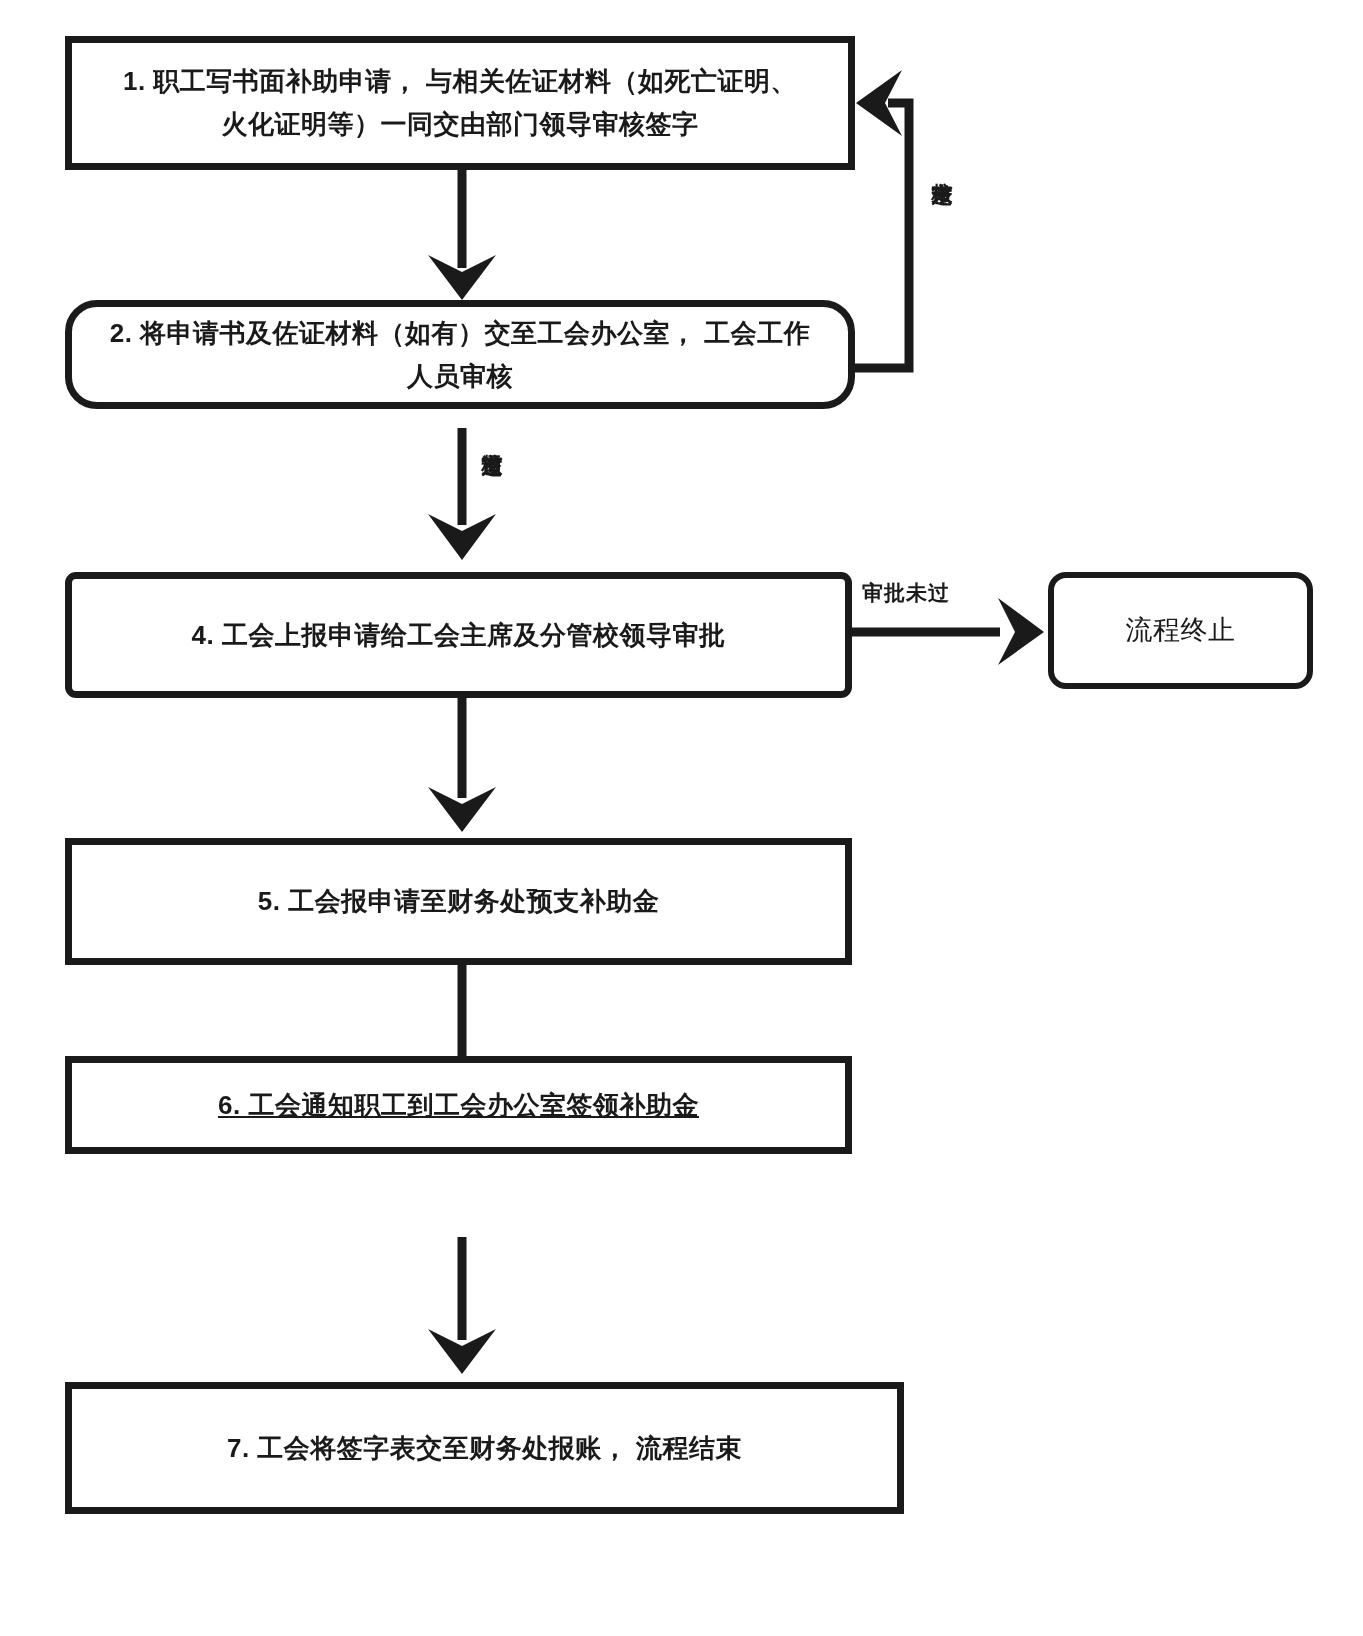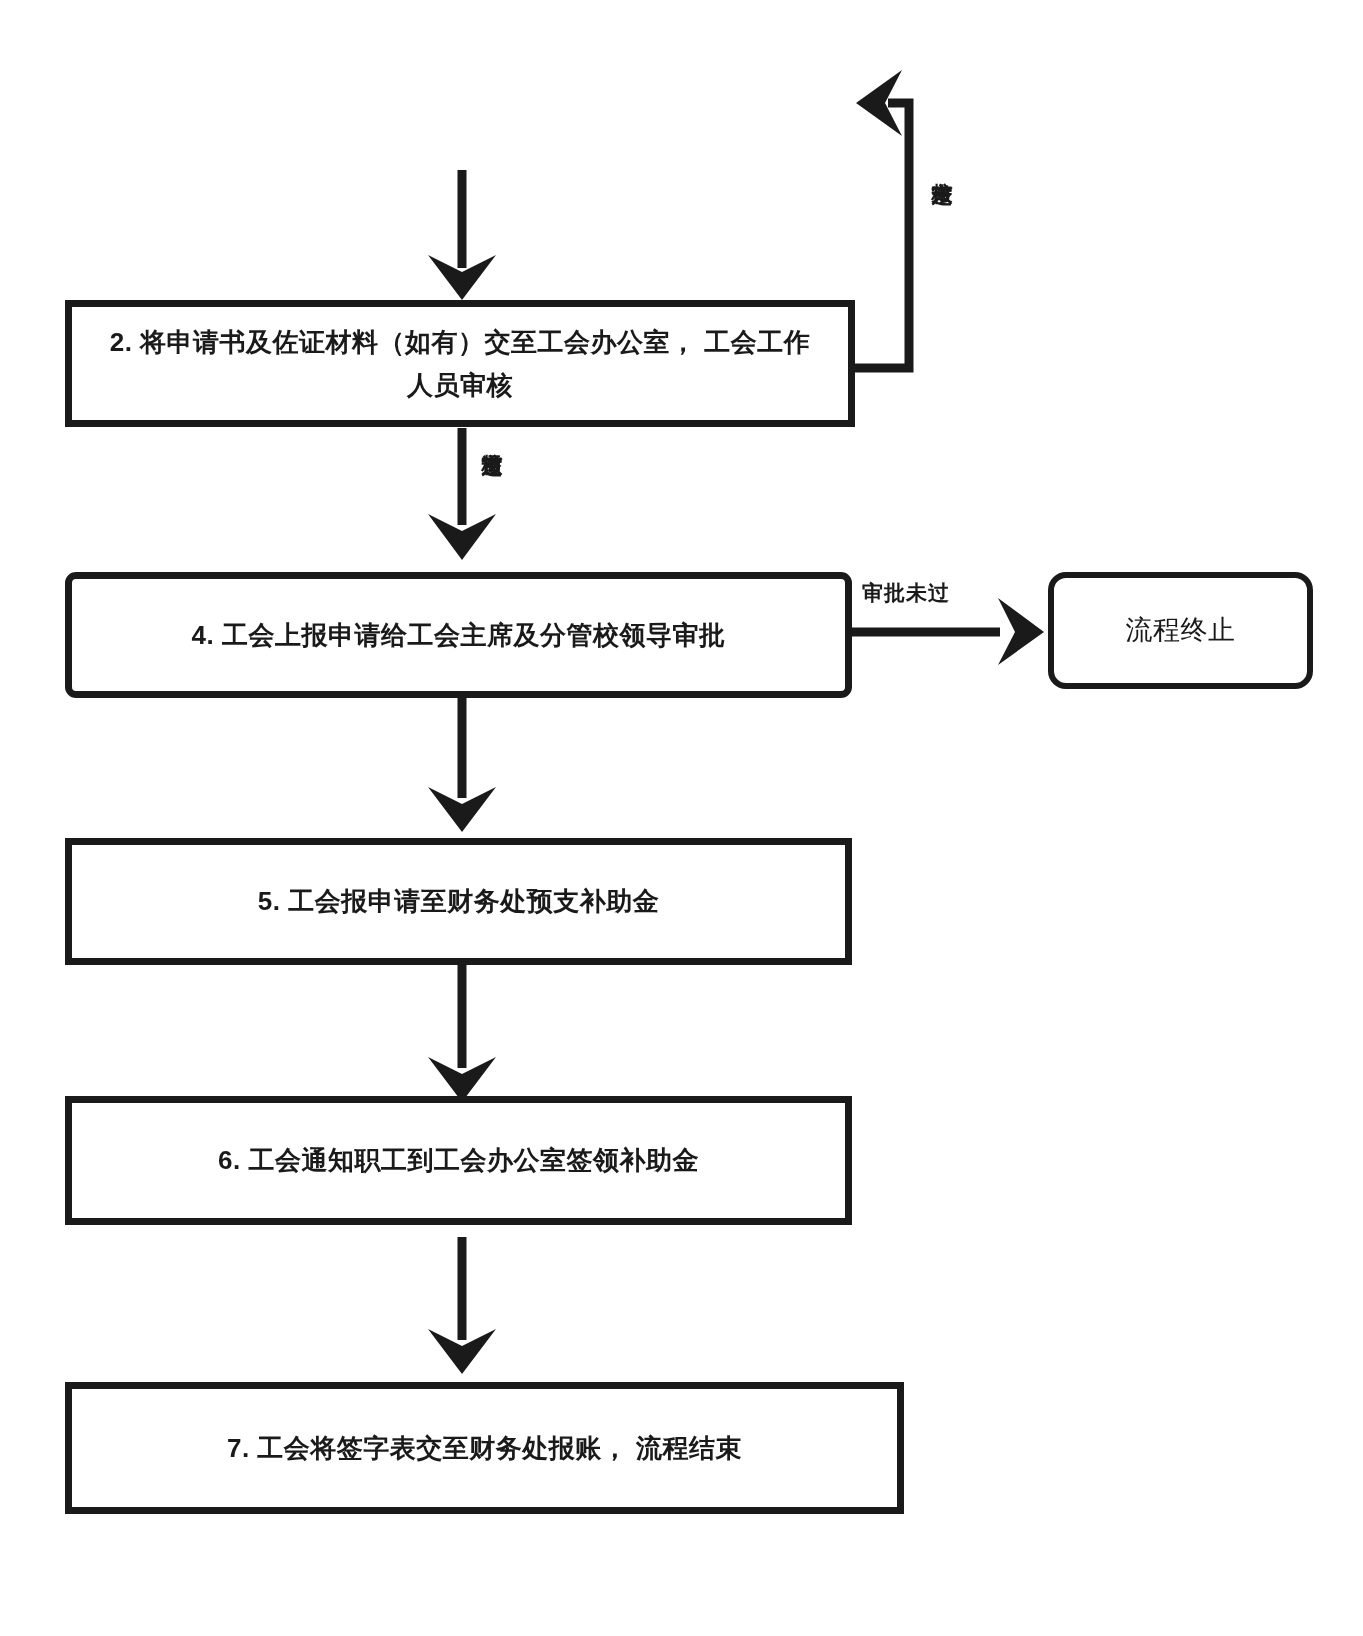--- a/index.html
+++ b/index.html
@@ -99,35 +99,39 @@
     <line class="wire" x1="462" y1="698" x2="462" y2="798"></line>
     <polygon class="barb" points="462,832 428,787 462,804 496,787"></polygon>
 
     <line class="wire" x1="462" y1="965" x2="462" y2="1068"></line>
     <polygon class="barb" points="462,1102 428,1057 462,1074 496,1057"></polygon>
 
     <line class="wire" x1="462" y1="1237" x2="462" y2="1340"></line>
     <polygon class="barb" points="462,1374 428,1329 462,1346 496,1329"></polygon>
   </svg>
 
+  <div class="node" style="left:65px; top:36px; width:790px; height:134px;">
+    <span class="node-text">1. 职工写书面补助申请，  与相关佐证材料（如死亡证明、
+火化证明等）一同交由部门领导审核签字</span>
+  </div>
 
-  <div class="node" style="left:65px; top:300px; width:790px; height:127px;">
+  <div class="node" style="left:65px; top:300px; width:790px; height:109px;border-radius:32px;">
     <span class="node-text">2. 将申请书及佐证材料（如有）交至工会办公室，  工会工作
 人员审核</span>
   </div>
 
   <div class="node" style="left:65px; top:572px; width:787px; height:126px;border-radius:11px;">
     <span class="node-text">4. 工会上报申请给工会主席及分管校领导审批</span>
   </div>
 
   <div class="node" style="left:65px; top:838px; width:787px; height:127px;justify-content:center;">
     <span class="node-text">5. 工会报申请至财务处预支补助金</span>
   </div>
 
-  <div class="node" style="left:65px; top:1096px; width:787px; height:129px;">
+  <div class="node" style="left:65px; top:1056px; width:787px; height:98px;text-decoration:underline;">
     <span class="node-text">6. 工会通知职工到工会办公室签领补助金</span>
   </div>
 
   <div class="node" style="left:65px; top:1382px; width:839px; height:132px;">
     <span class="node-text">7. 工会将签字表交至财务处报账，  流程结束</span>
   </div>
 
   <div class="node terminal" style="left:1048px; top:572px; width:265px; height:117px;border-radius:18px;">
     <span class="node-text">流程终止</span>
   </div>

